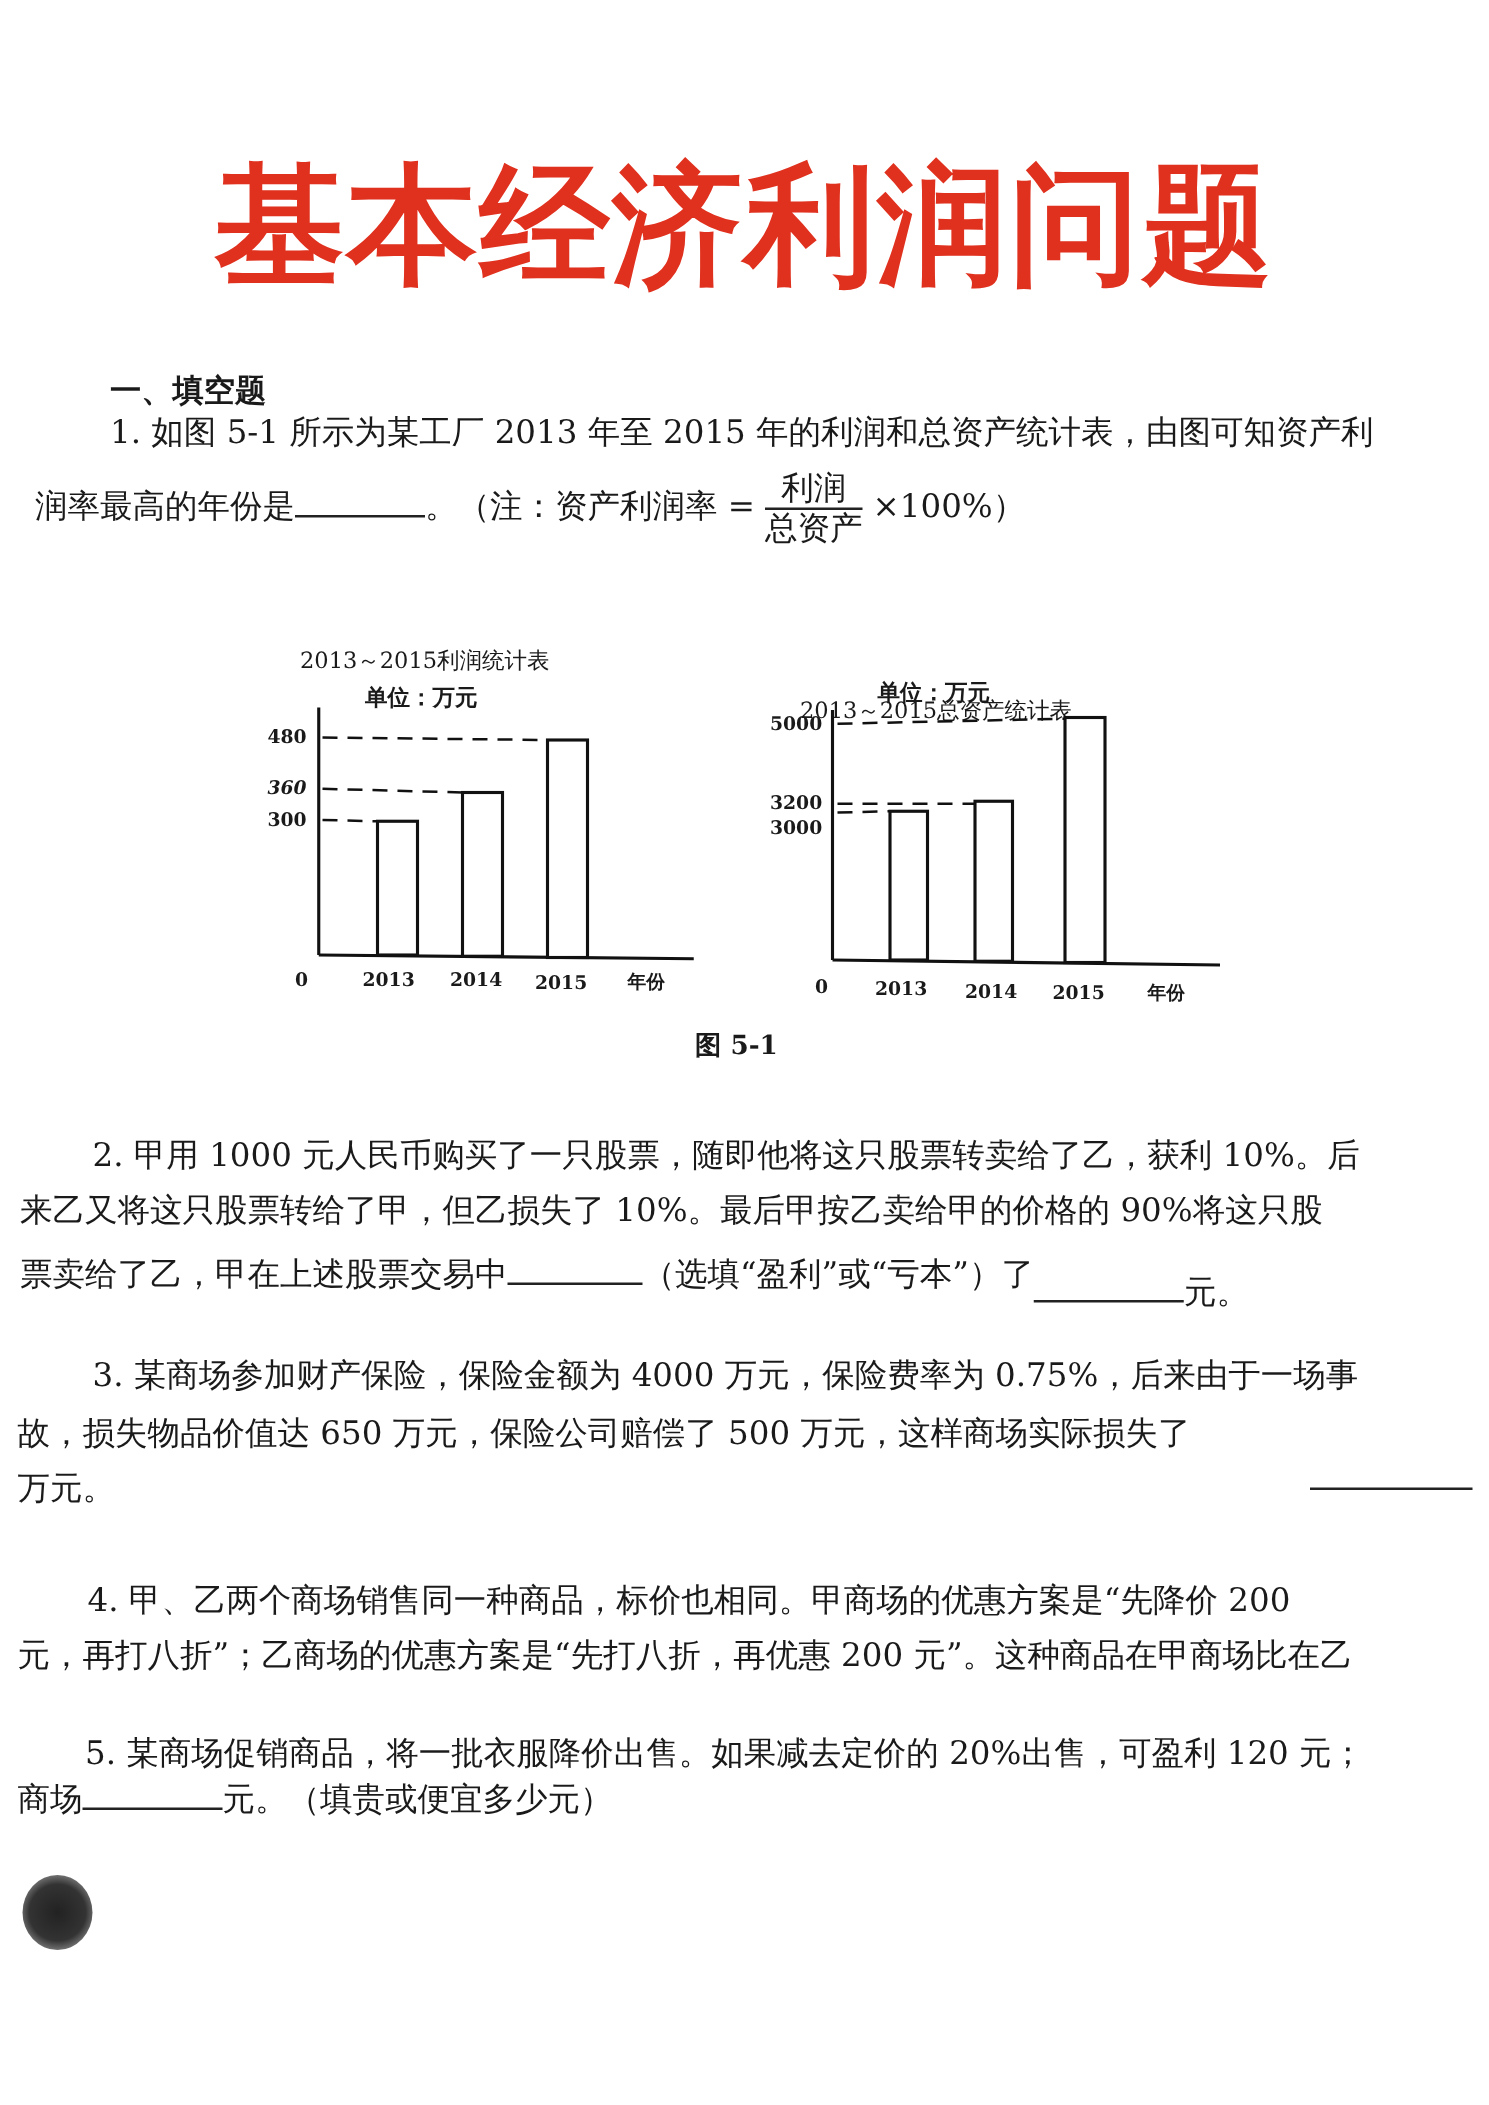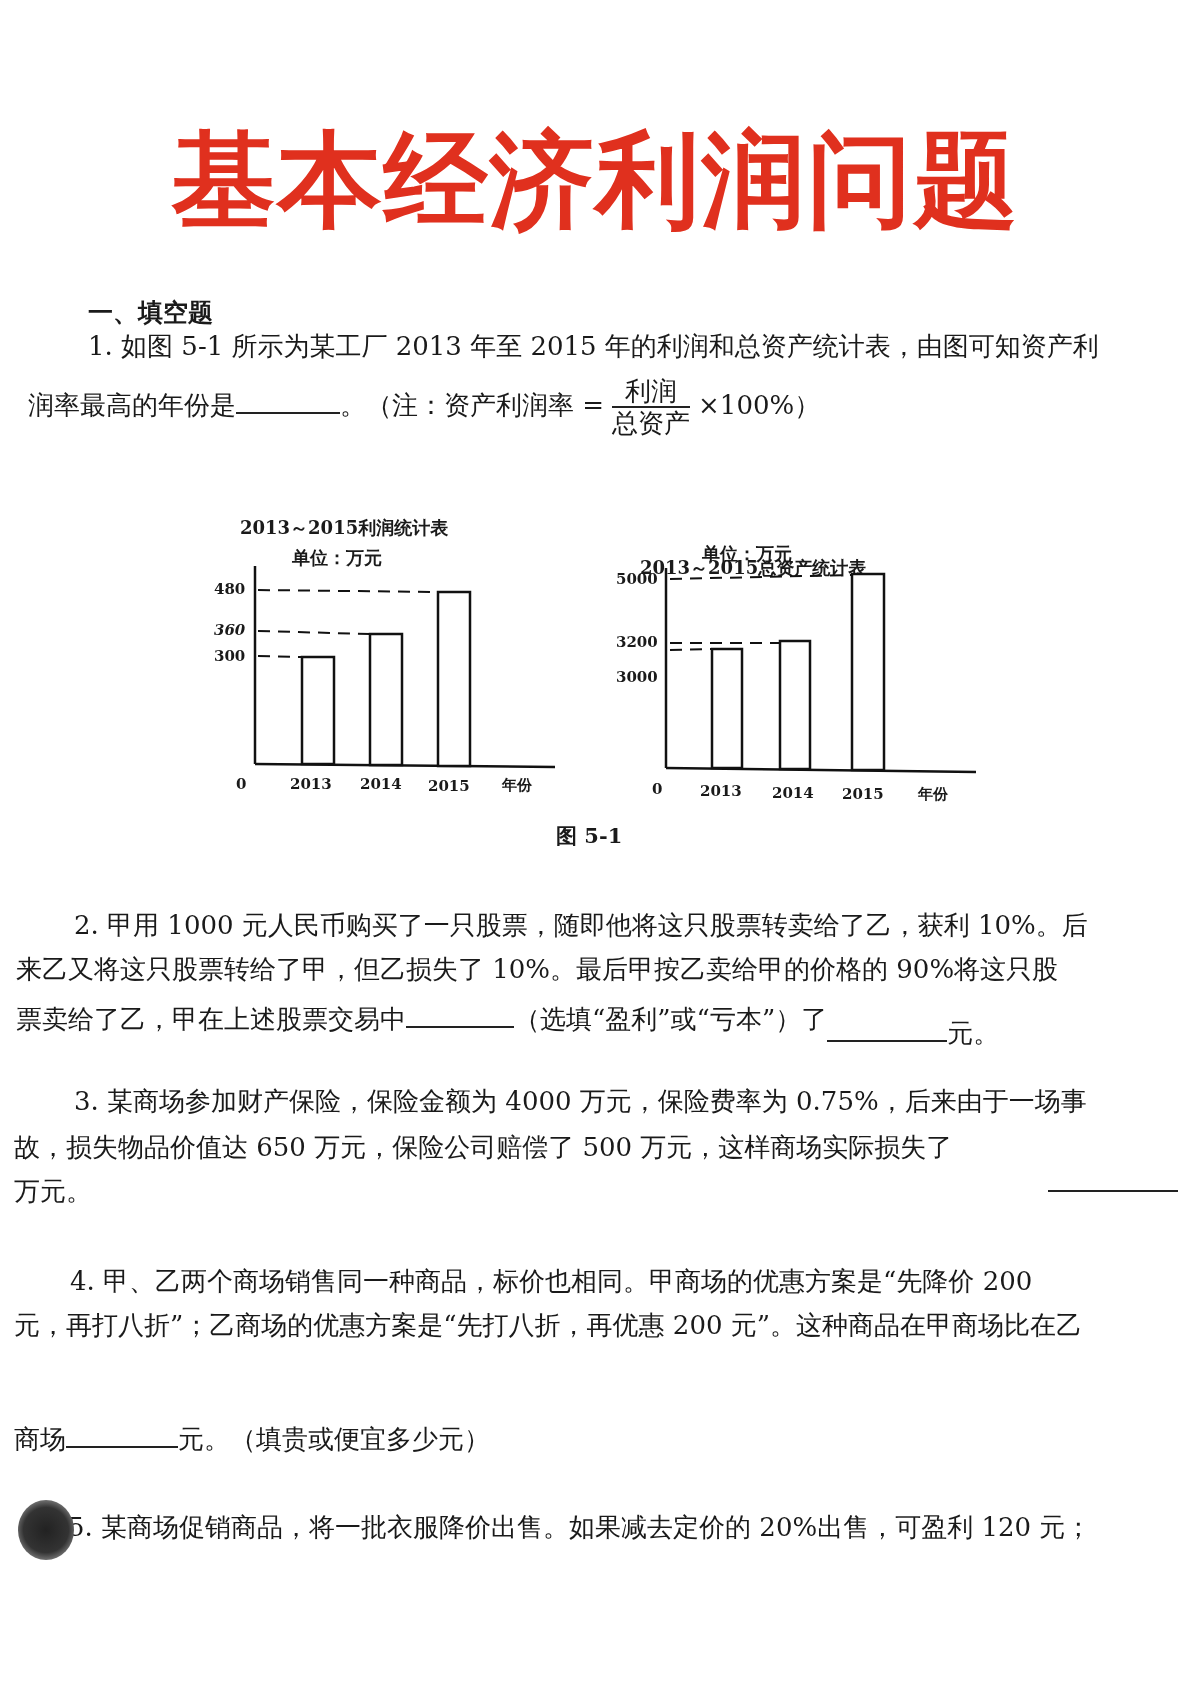--- a/index.html
+++ b/index.html
@@ -9,21 +9,21 @@
            font-family: "DejaVu Sans", sans-serif; font-weight: bold; font-size: 104px;
            letter-spacing: 2px; color: #e0301e; line-height: 1; }
   .section { position: absolute; left: 88px; top: 296px; font-family: "DejaVu Sans", sans-serif;
              font-weight: bold; font-size: 25px; }
   .p { position: absolute; font-size: 26px; line-height: 1; white-space: nowrap; }
   .blank { display: inline-block; border-bottom: 2px solid #222; vertical-align: baseline; height: 1em; }
   .frac { display: inline-block; vertical-align: middle; text-align: center; margin: 0 8px; }
   .frac .num { display: block; border-bottom: 2px solid #222; padding: 0 4px 2px; }
   .frac .den { display: block; padding-top: 2px; }
   .chart { position: absolute; }
-  .chart-title { position: absolute; font-family: "DejaVu Serif", serif; font-weight: bold; font-size: 18px; white-space: nowrap; }
+  .chart-title { position: absolute; font-family: "DejaVu Serif", serif; font-weight: normal; font-size: 18px; white-space: nowrap; }
   .chart-unit { position: absolute; font-family: "DejaVu Sans", sans-serif; font-weight: bold; font-size: 18px; white-space: nowrap; }
   .tick { position: absolute; font-size: 15px; font-weight: bold; white-space: nowrap; }
   .fig-caption { position: absolute; left: 556px; top: 822px; font-size: 21px; font-weight: bold; }
   .stamp { position: absolute; left: 18px; top: 1500px; width: 56px; height: 60px; border-radius: 50%;
            background: radial-gradient(circle, #222 0%, #333 55%, #777 75%, #fff 100%); }
 </style>
 </head>
 <body>
 
 <div class="title">基本经济利润问题</div>
@@ -68,21 +68,21 @@
     <line x1="66" y1="268" x2="376" y2="272" stroke="#111" stroke-width="2.5"></line>
     <line x1="70" y1="79" x2="252" y2="75" stroke="#111" stroke-width="2" stroke-dasharray="12,8"></line>
     <line x1="70" y1="143" x2="180" y2="143" stroke="#111" stroke-width="2" stroke-dasharray="12,8"></line>
     <line x1="70" y1="150" x2="112" y2="149" stroke="#111" stroke-width="2" stroke-dasharray="12,8"></line>
     <rect x="112" y="149" width="30" height="119" fill="#fff" stroke="#111" stroke-width="2.5"></rect>
     <rect x="180" y="141" width="30" height="128" fill="#fff" stroke="#111" stroke-width="2.5"></rect>
     <rect x="252" y="74" width="32" height="196" fill="#fff" stroke="#111" stroke-width="2.5"></rect>
   </svg>
   <div class="tick" style="left:16px; top:70px;">5000</div>
   <div class="tick" style="left:16px; top:133px;">3200</div>
-  <div class="tick" style="left:16px; top:168px;">3000</div>
+  <div class="tick" style="left:16px; top:153px;">3000</div>
   <div class="tick" style="left:52px; top:280px;">0</div>
   <div class="tick" style="left:100px; top:282px;">2013</div>
   <div class="tick" style="left:172px; top:284px;">2014</div>
   <div class="tick" style="left:242px; top:285px;">2015</div>
   <div class="tick" style="left:318px; top:285px; font-family:'DejaVu Sans',sans-serif;">年份</div>
 </div>
 
 <div class="fig-caption">图 5-1</div>
 
 <div class="p" style="left:74px; top:912px;">
@@ -104,18 +104,18 @@
 
 <div class="p" style="left:70px; top:1268px;">
   <span>4.</span>
   <span>甲、乙两个商场销售同一种商品，标价也相同。甲商场的优惠方案是“先降价 200</span>
 </div>
 <div class="p" style="left:14px; top:1312px;">元，再打八折”；乙商场的优惠方案是“先打八折，再优惠 200 元”。这种商品在甲商场比在乙</div>
 <div class="p" style="left:14px; top:1420px;">
   <span>商场</span><span class="blank" style="width:112px;"></span><span>元。（填贵或便宜多少元）</span>
 </div>
 
-<div class="p" style="left:68px; top:1514px;">
+<div class="p" style="left:68px; top:1390px;">
   <span>5.</span>
   <span>某商场促销商品，将一批衣服降价出售。如果减去定价的 20%出售，可盈利 120 元；</span>
 </div>
 
 <div class="stamp"></div>
 
 </body></html>

